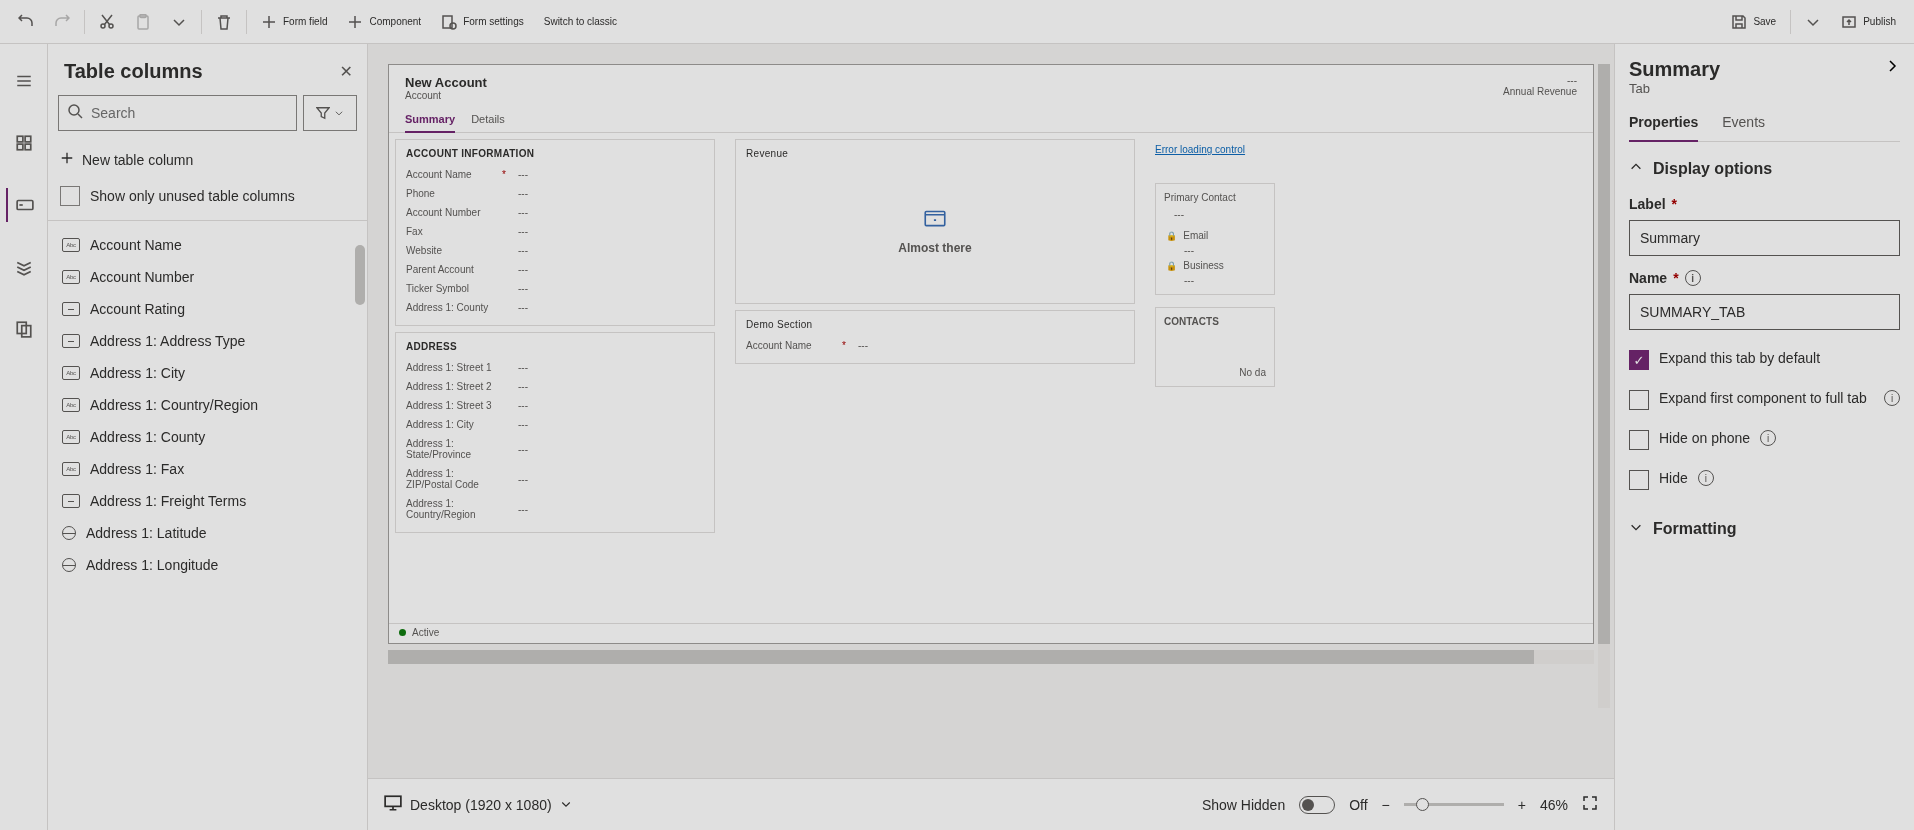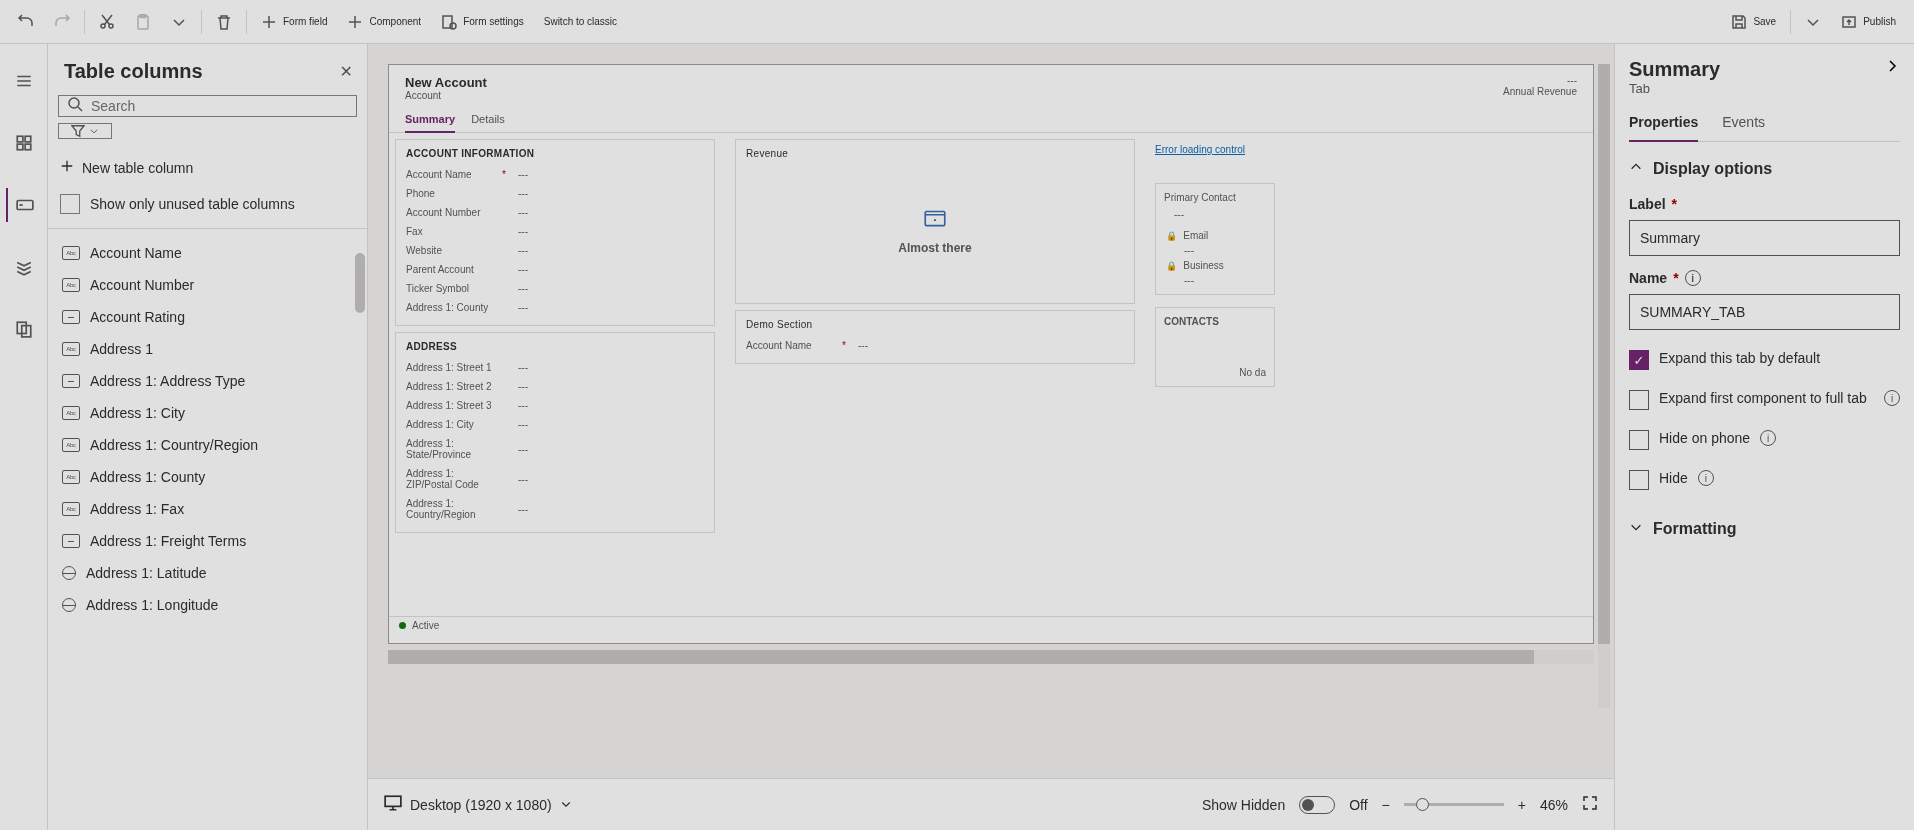--- a/index.html
+++ b/index.html
@@ -15,21 +15,21 @@
 .main { display:flex; height:calc(100% - 44px); }
 .nav-rail { width:48px; border-right:1px solid #e1dfdd; background:#fff; display:flex; flex-direction:column; align-items:center; padding-top:20px; gap:28px; }
 .nav-rail .nav-item { width:34px; height:34px; display:flex; align-items:center; justify-content:center; color:#605e5c; cursor:pointer; position:relative;}
 .nav-rail .nav-item.active { border-left:2px solid #742774; margin-left:-2px; padding-left:2px; }
 .nav-rail .nav-item svg { width:18px; height:18px; }
 
 .left-panel { width:320px; border-right:1px solid #e1dfdd; background:#fff; display:flex; flex-direction:column; }
 .lp-header { display:flex; align-items:center; justify-content:space-between; padding:16px 14px 12px 16px; }
 .lp-header h2 { font-size:20px; font-weight:600; color:#323130; }
 .lp-close { font-size:16px; color:#605e5c; cursor:pointer; }
-.lp-search-row { display:flex; gap:6px; padding:0 10px 10px 10px;flex-direction:column;}
+.lp-search-row { display:flex; gap:6px; padding:0 10px 10px 10px;}
 .lp-search { flex:1; display:flex; align-items:center; border:1px solid #8a8886; height:36px; padding:0 8px; gap:8px; color:#605e5c;}
 .lp-search input { border:none; outline:none; font-size:14px; flex:1; background:transparent; }
 .lp-filter { width:54px; display:flex; align-items:center; justify-content:center; border:1px solid #8a8886; gap:4px; color:#605e5c; cursor:pointer;}
 .lp-new-col { display:flex; align-items:center; gap:8px; padding:10px 12px; color:#323130; font-size:14px; cursor:pointer;}
 .lp-checkbox-row { display:flex; align-items:center; gap:10px; padding:8px 12px 14px 12px; font-size:14px; color:#323130;}
 .lp-checkbox { width:20px; height:20px; border:1px solid #8a8886; }
 .lp-divider { height:1px; background:#e1dfdd; margin:0 0 4px 0; }
 .lp-scroll { flex:1; overflow:hidden; position:relative;}
 .col-list { padding:4px 0;}
 .col-item { display:flex; align-items:center; gap:10px; padding:8px 14px; font-size:14px; color:#323130; cursor:grab;}
@@ -57,21 +57,21 @@
 .field-row { display:flex; align-items:center; font-size:10px; color:#605e5c; padding:4px 0; gap:6px;}
 .field-row .lbl{ width:90px; flex-shrink:0;}
 .field-row .req{ color:#a80000; width:10px;}
 .field-row .val{ color:#605e5c;}
 .timeline-body { display:flex; flex-direction:column; align-items:center; justify-content:center; height:130px; gap:10px; color:#605e5c;}
 .timeline-body svg{ width:26px; height:26px; color:#3b6fb6;}
 .err-link { font-size:10px; color:#0f6cbd; text-decoration:underline; cursor:pointer;}
 .quick-view { border:1px solid #e1dfdd; padding:8px; font-size:10px; color:#605e5c;}
 .quick-view .qv-row{ display:flex; align-items:center; gap:6px; padding:4px 2px;}
 .lock-ic{ font-size:9px; color:#605e5c;}
-.form-active-bar { position:absolute; bottom:9px; left:0; right:0; height:18px; background:#fff; border-top:1px solid #e1dfdd; display:flex; align-items:center; gap:6px; padding:0 10px; font-size:10px; color:#605e5c;}
+.form-active-bar { position:absolute; bottom:2px; left:0; right:0; height:18px; background:#fff; border-top:1px solid #e1dfdd; display:flex; align-items:center; gap:6px; padding:0 10px; font-size:10px; color:#605e5c;}
 .form-active-dot{ width:7px; height:7px; border-radius:50%; background:#107c10;}
 .canvas-hscroll { height:14px; margin:6px 20px 0 20px; background:#edebe9; position:relative;}
 .canvas-hscroll-thumb { position:absolute; left:0; top:0; height:100%; width:95%; background:#c8c6c4;}
 .canvas-vscroll { position:absolute; right:4px; top:20px; width:12px; bottom:70px; background:#edebe9;}
 .canvas-vscroll-thumb{ position:absolute; top:0; width:100%; height:90%; background:#c8c6c4;}
 
 .canvas-footer { height:52px; border-top:1px solid #e1dfdd; background:#fff; display:flex; align-items:center; padding:0 16px; gap:14px; font-size:14px; color:#323130;}
 .device-sel { display:flex; align-items:center; gap:8px; cursor:pointer;}
 .cf-spacer{ flex:1;}
 .toggle { width:36px; height:18px; border:1px solid #605e5c; border-radius:9px; position:relative; cursor:pointer;}
@@ -278,24 +278,20 @@
             <span class="col-icon txt"></span>
             <span>Account Name</span>
           </div>
           <div class="col-item">
             <span class="col-icon txt"></span>
             <span>Account Number</span>
           </div>
           <div class="col-item">
             <span class="col-icon opt"></span>
             <span>Account Rating</span>
-          </div>
-          <div class="col-item">
-            <span class="col-icon txt"></span>
-            <span>Address 1</span>
           </div>
           <div class="col-item">
             <span class="col-icon opt"></span>
             <span>Address 1: Address Type</span>
           </div>
           <div class="col-item">
             <span class="col-icon txt"></span>
             <span>Address 1: City</span>
           </div>
           <div class="col-item">

